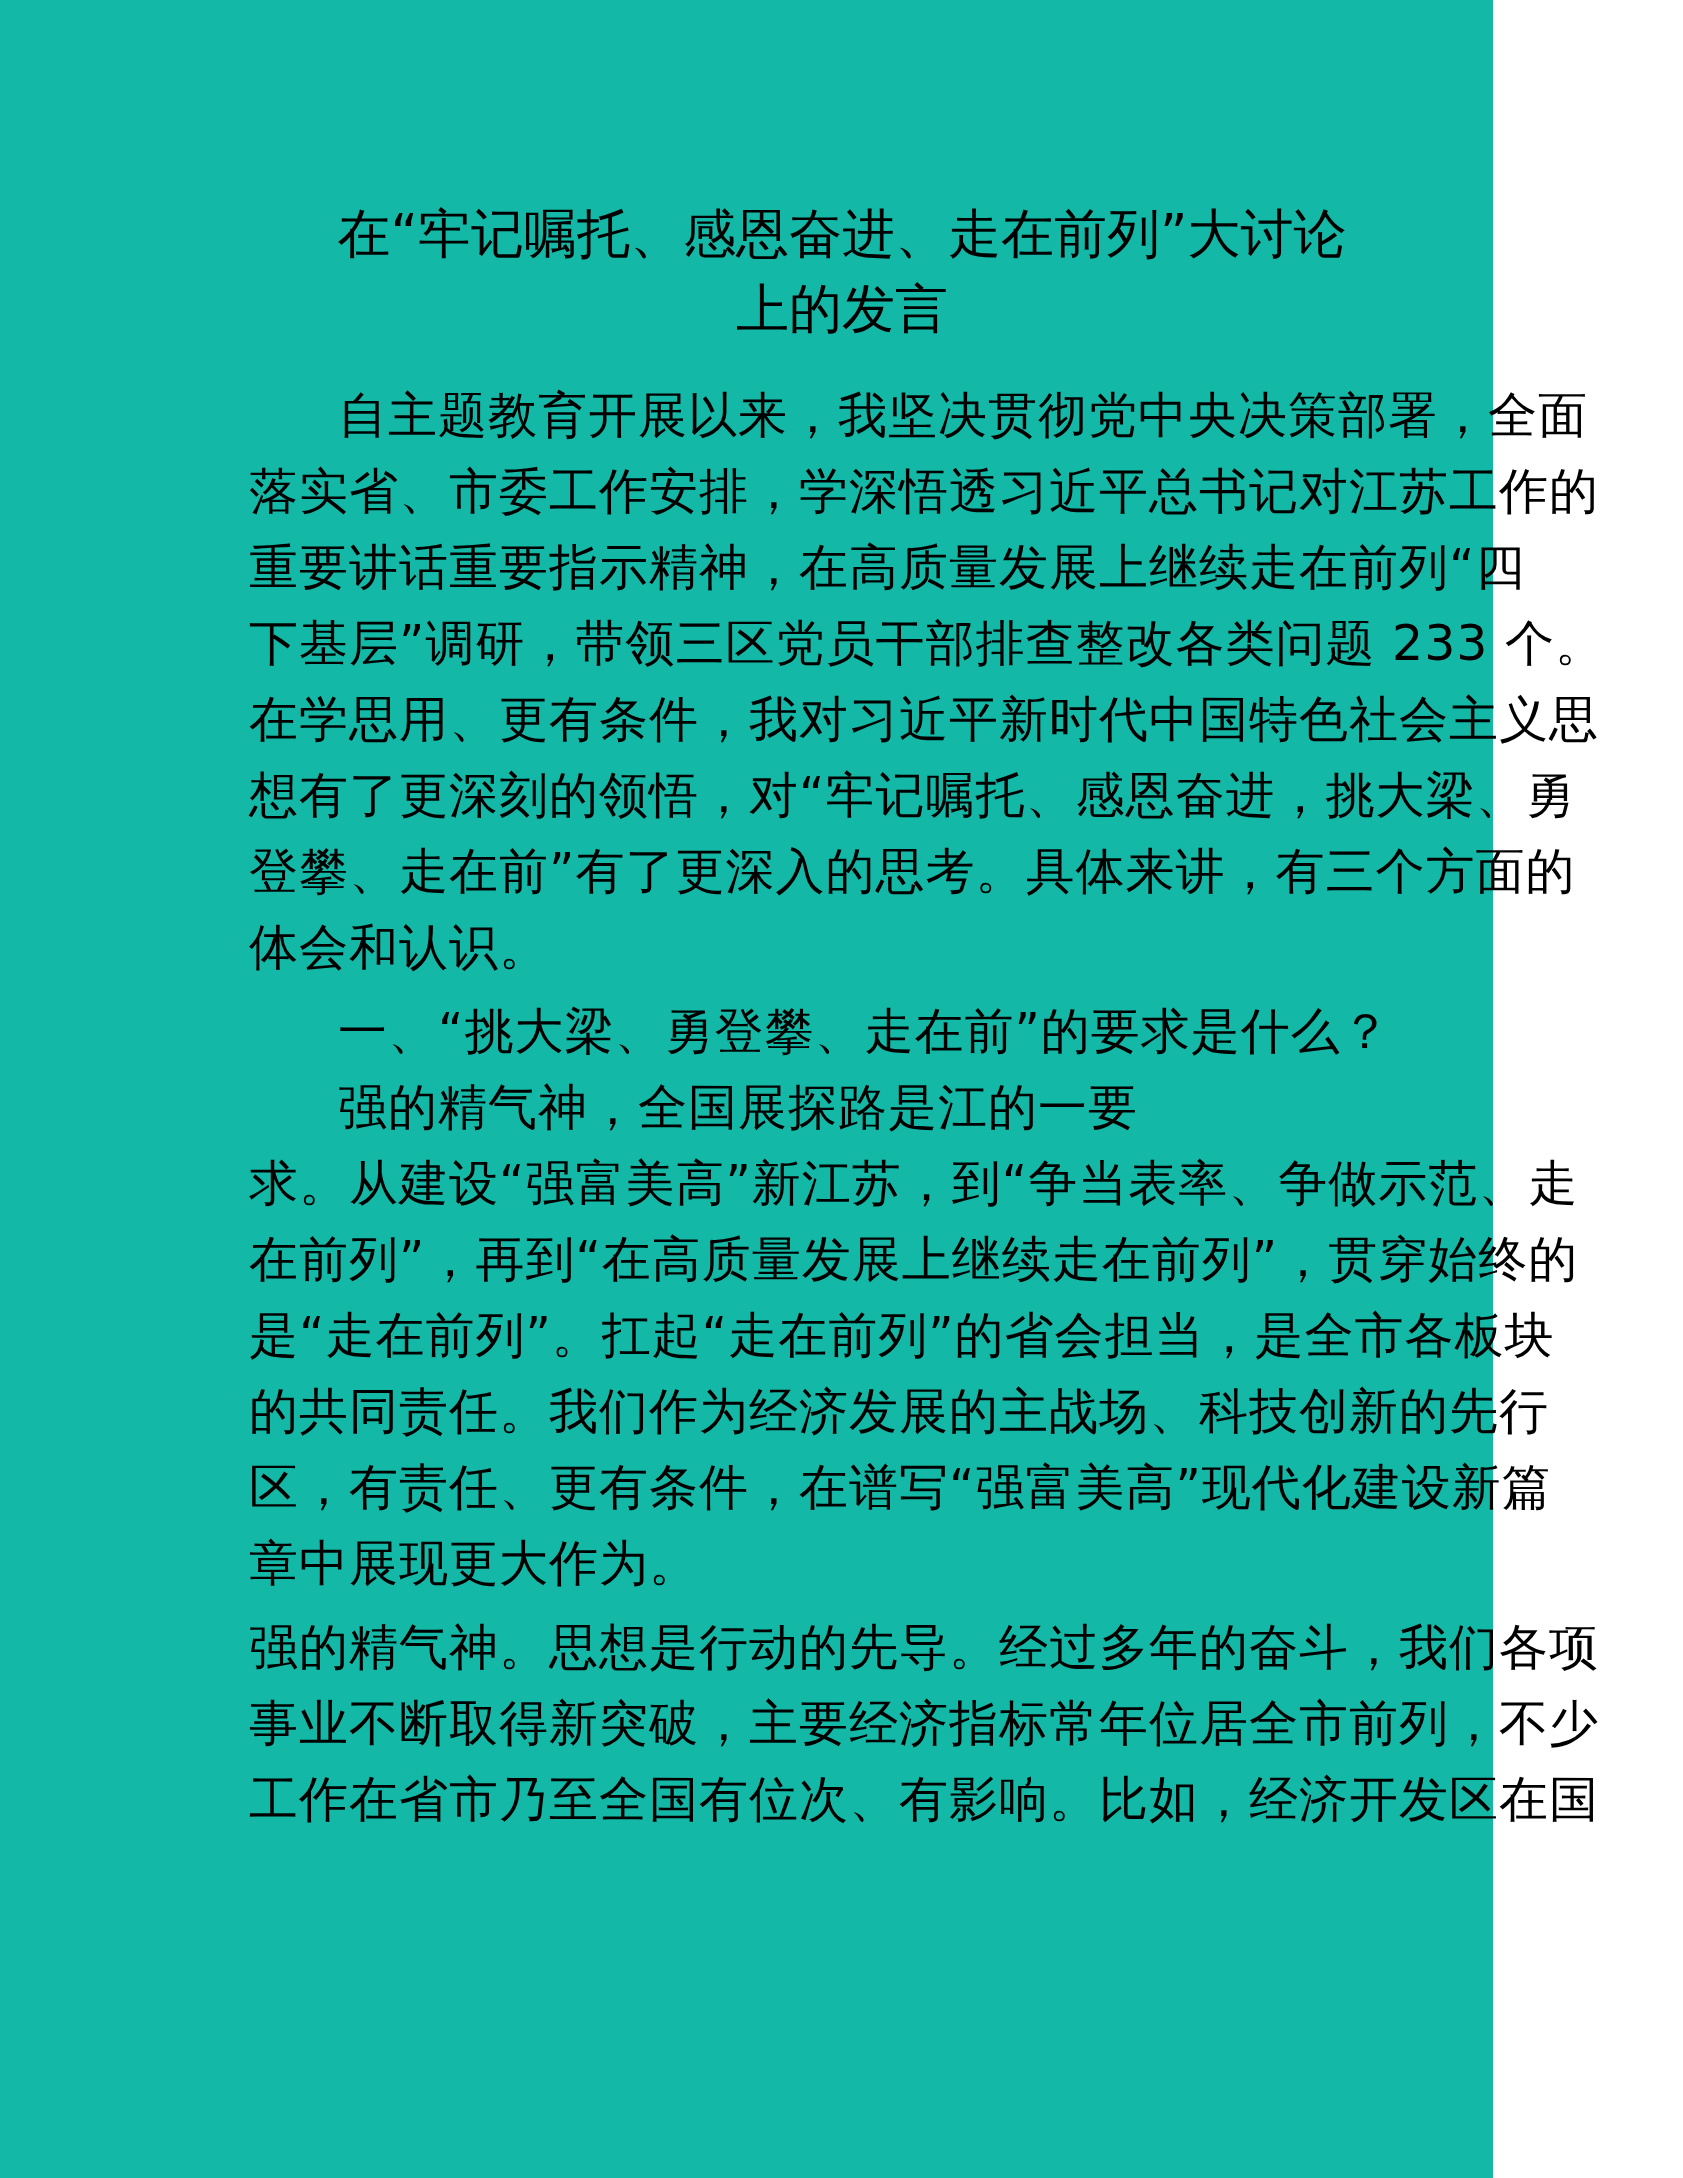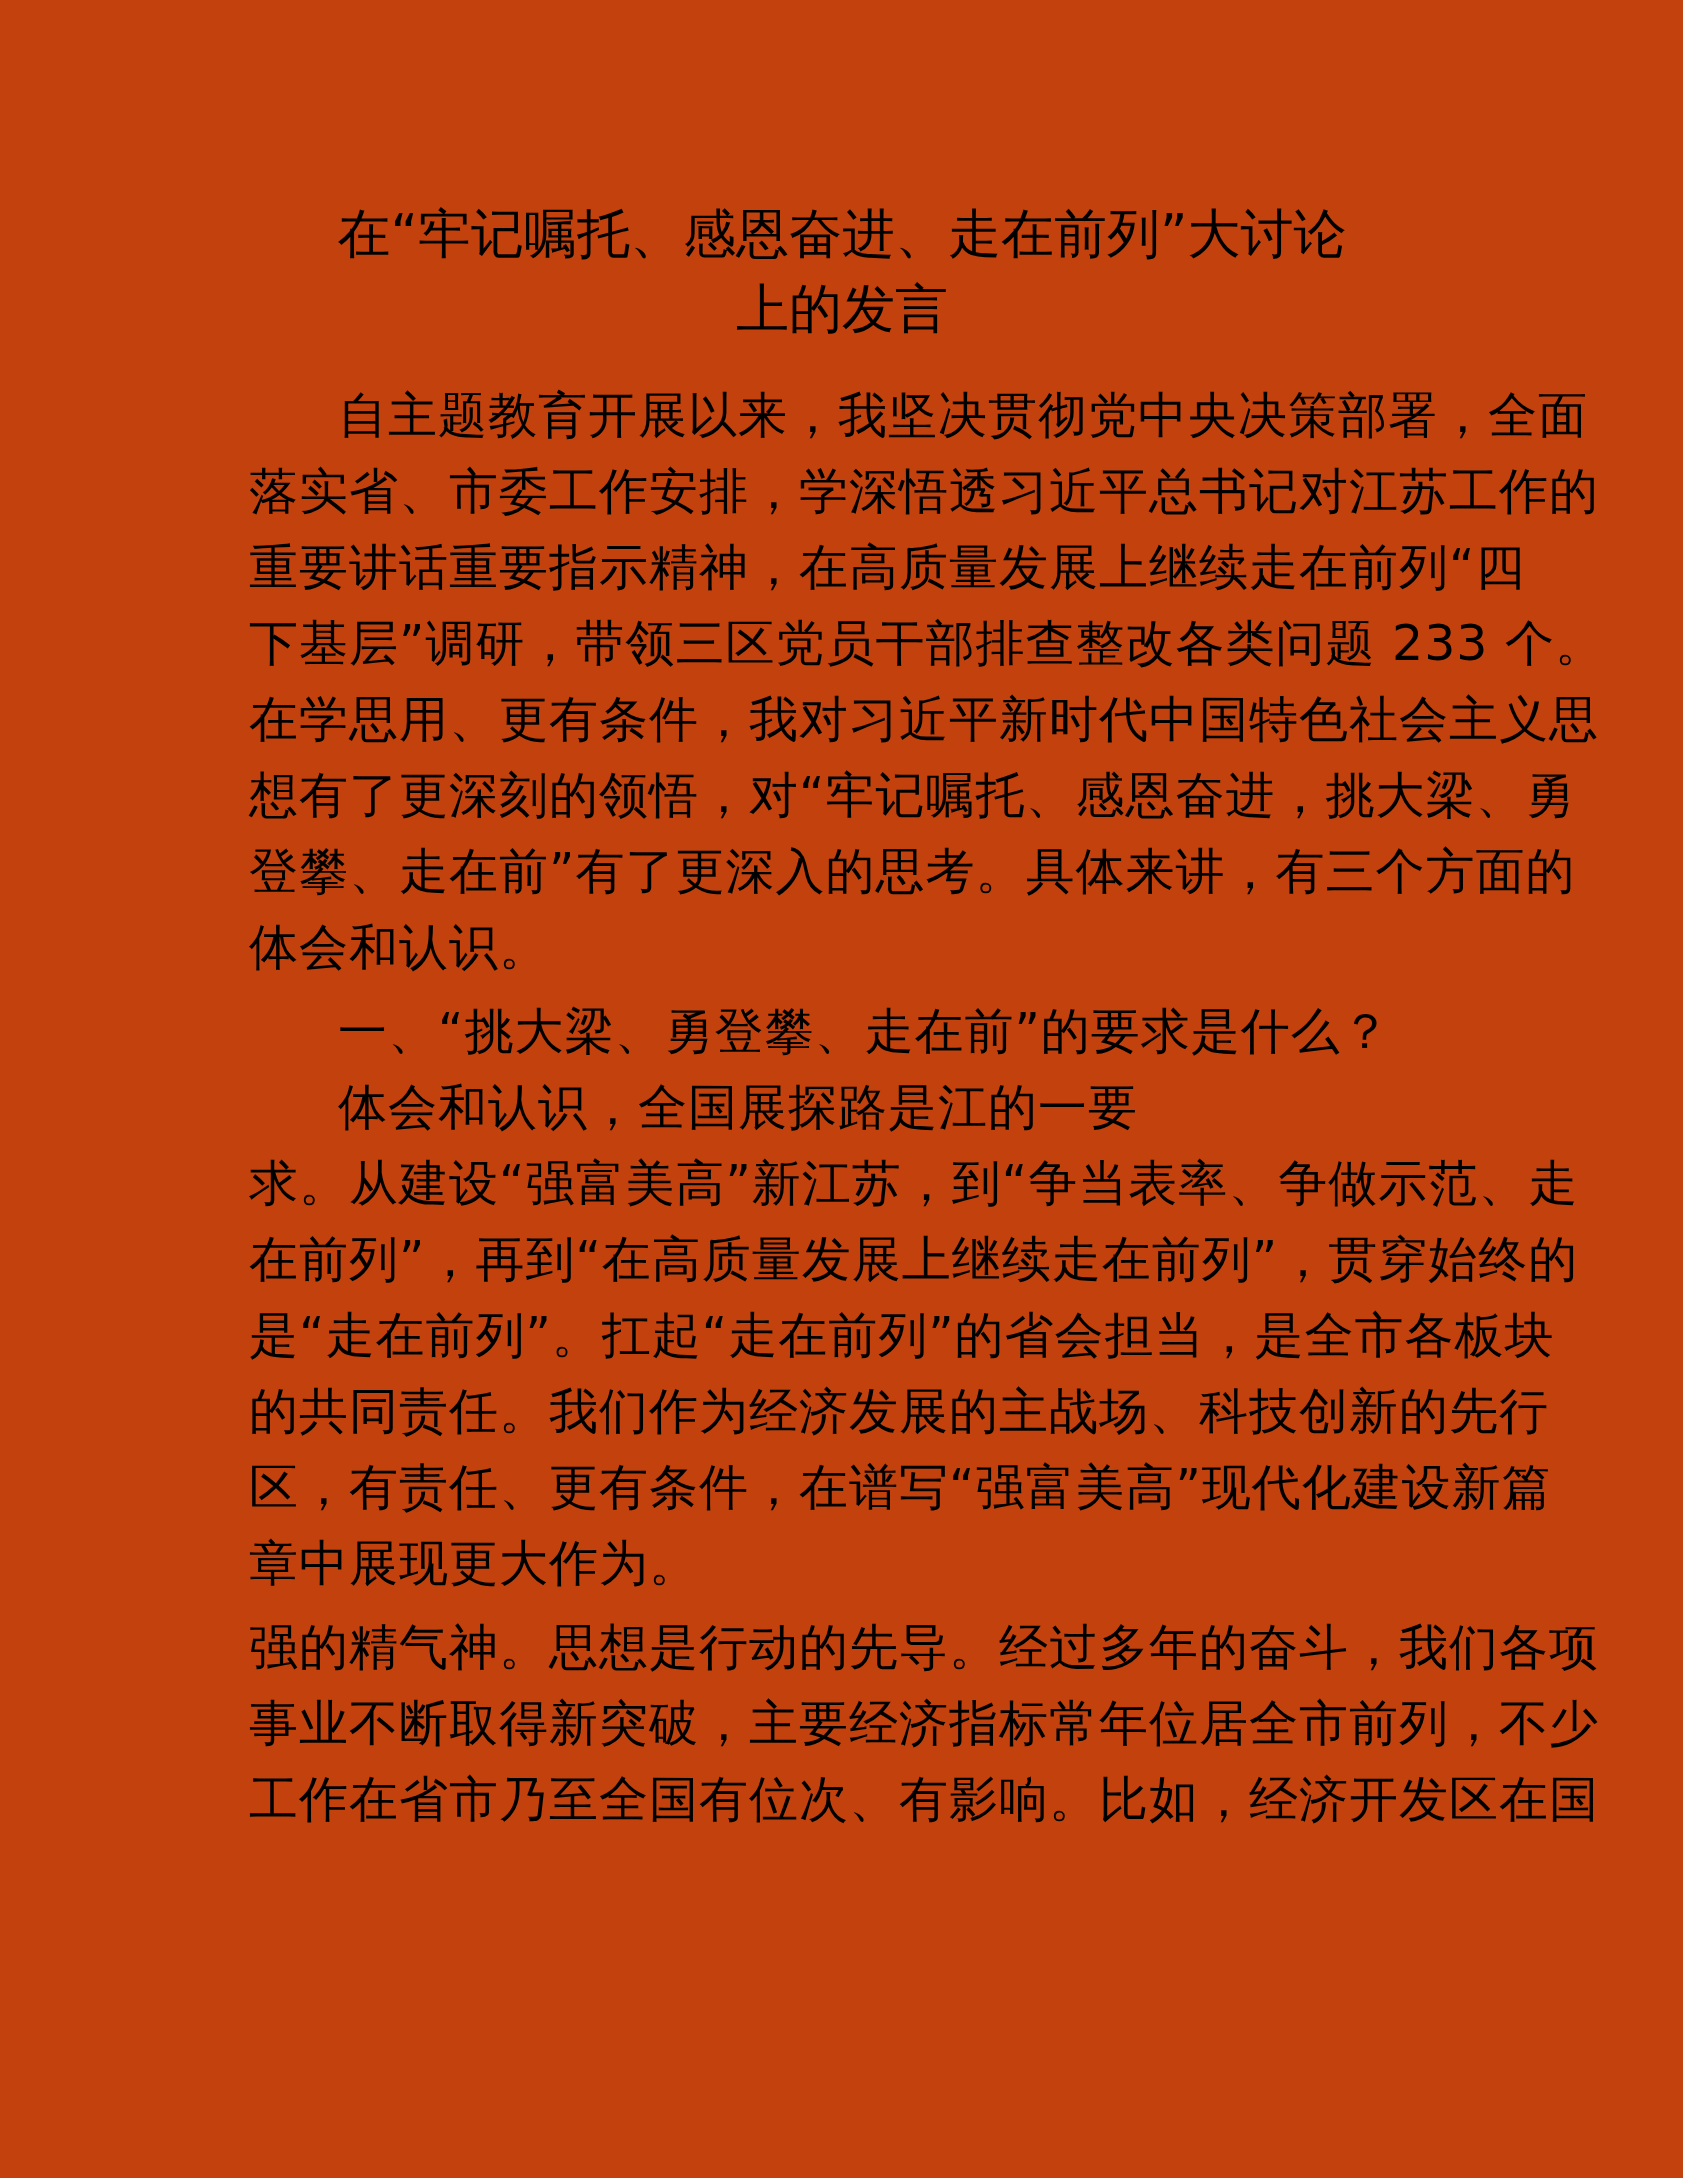--- a/index.html
+++ b/index.html
@@ -12,23 +12,23 @@
       height: 2178px;
       position: relative;
       overflow: hidden;
       font-family: "DejaVu Sans", "Liberation Sans", sans-serif;
       color: #000000;
     }
     .page {
       position: absolute;
       left: 0;
       top: 0;
-      width: 1683px;
+      width: 1493px;
       height: 2178px;
-      background: #c2410c;
+      background: #14b8a6;
     }
     .title {
       position: absolute;
       left: 238px;
       top: 196px;
       width: 1208px;
       text-align: center;
       font-size: 53px;
       line-height: 75px;
       letter-spacing: 0px;
@@ -74,21 +74,21 @@
       <span class="line">想有了更深刻的领悟，对“牢记嘱托、感恩奋进，挑大梁、勇</span>
       <span class="line">登攀、走在前”有了更深入的思考。具体来讲，有三个方面的</span>
       <span class="line">体会和认识。</span>
     </div>
 
     <div style="margin-top: 8px;">
       <span class="line indent">一、“挑大梁、勇登攀、走在前”的要求是什么？</span>
     </div>
 
     <div style="margin-top: 0px;">
-      <span class="line indent">体会和认识，全国展探路是江的一要</span>
+      <span class="line indent">强的精气神，全国展探路是江的一要</span>
       <span class="line">求。从建设“强富美高”新江苏，到“争当表率、争做示范、走</span>
       <span class="line">在前列”，再到“在高质量发展上继续走在前列”，贯穿始终的</span>
       <span class="line">是“走在前列”。扛起“走在前列”的省会担当，是全市各板块</span>
       <span class="line">的共同责任。我们作为经济发展的主战场、科技创新的先行</span>
       <span class="line">区，有责任、更有条件，在谱写“强富美高”现代化建设新篇</span>
       <span class="line">章中展现更大作为。</span>
     </div>
 
     <div style="margin-top: 8px;">
       <span class="line">强的精气神。思想是行动的先导。经过多年的奋斗，我们各项</span>

